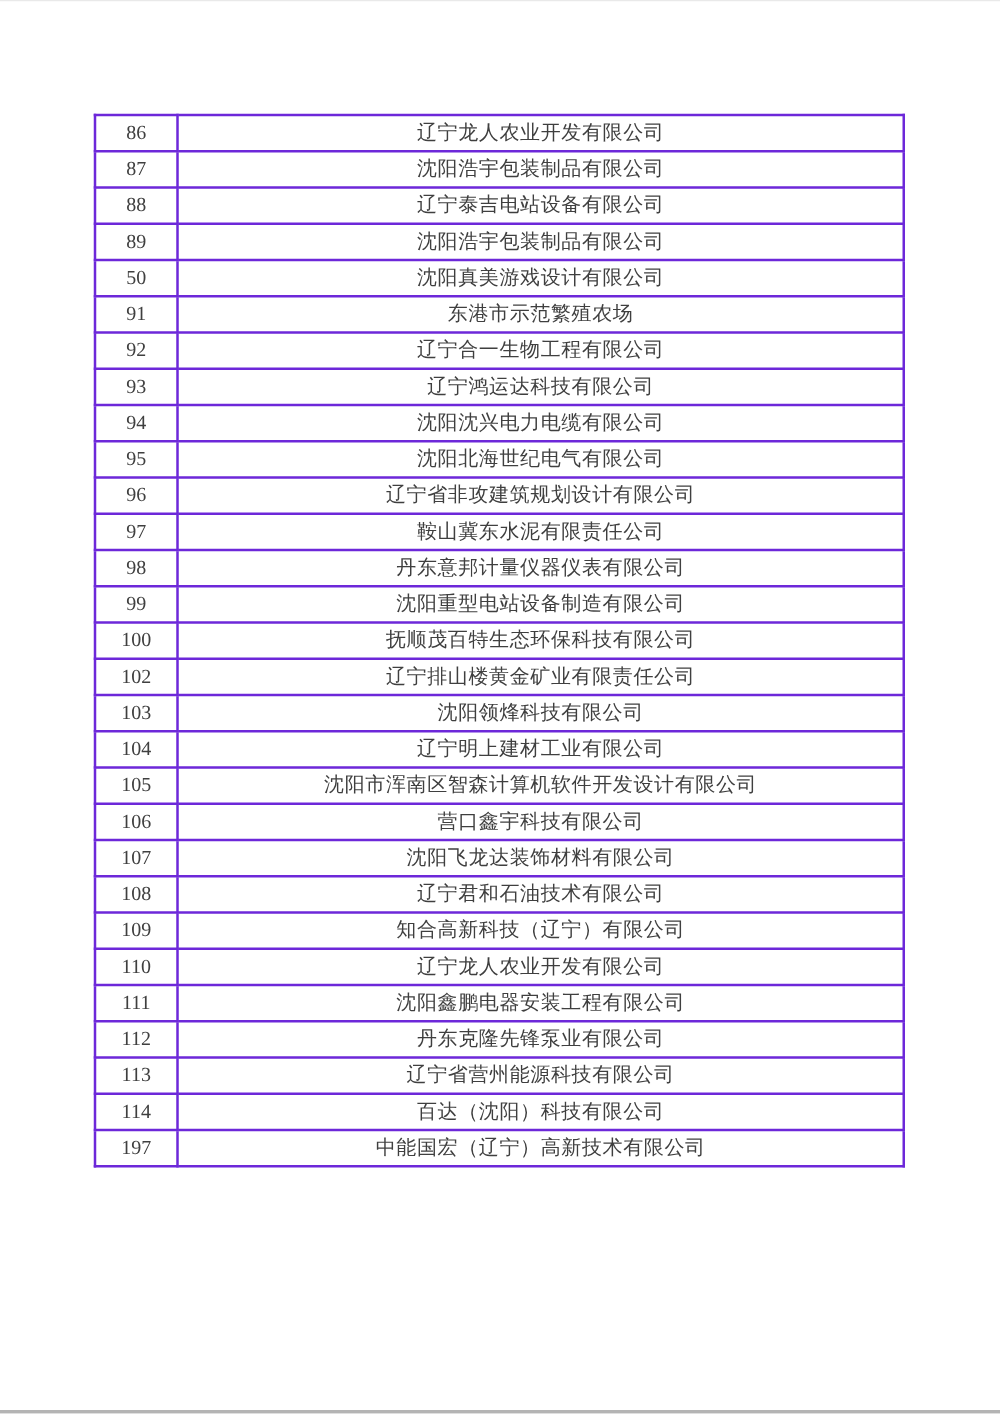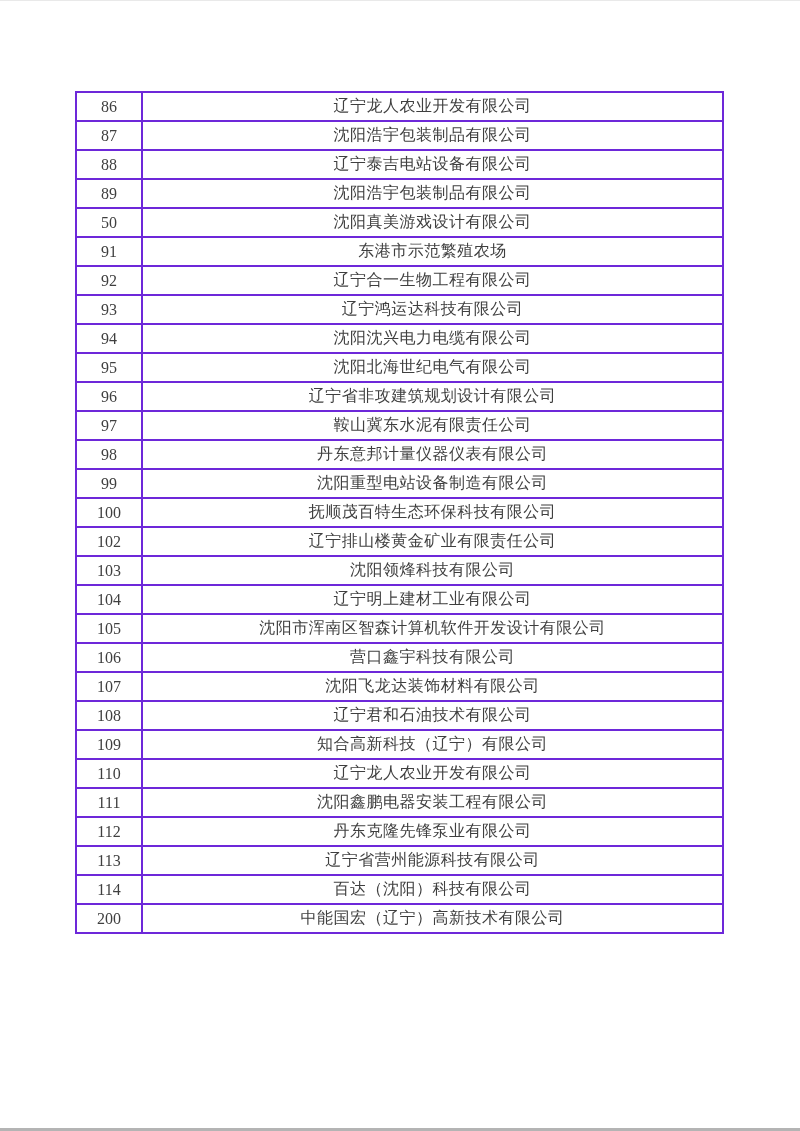--- a/index.html
+++ b/index.html
@@ -195,20 +195,20 @@
     <td class="num">113</td>
     <td class="name">辽宁省营州能源科技有限公司</td>
   </tr>
 
   <tr>
     <td class="num">114</td>
     <td class="name">百达（沈阳）科技有限公司</td>
   </tr>
 
   <tr>
-    <td class="num">200</td>
+    <td class="num">197</td>
     <td class="name">中能国宏（辽宁）高新技术有限公司</td>
   </tr>
 </tbody>
   </table>
 
   <div class="bottom-edge"></div>
 </div>
 
 </body></html>

